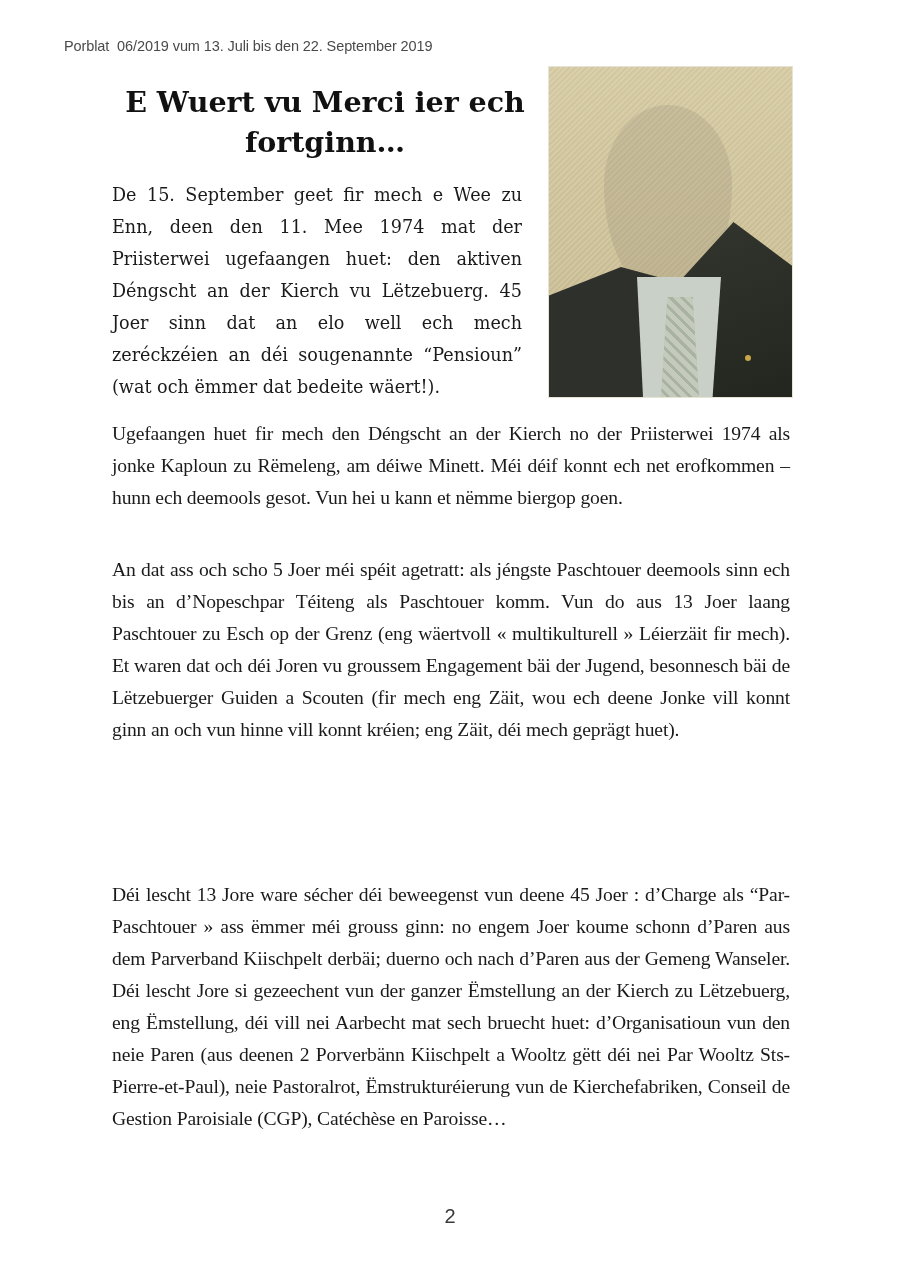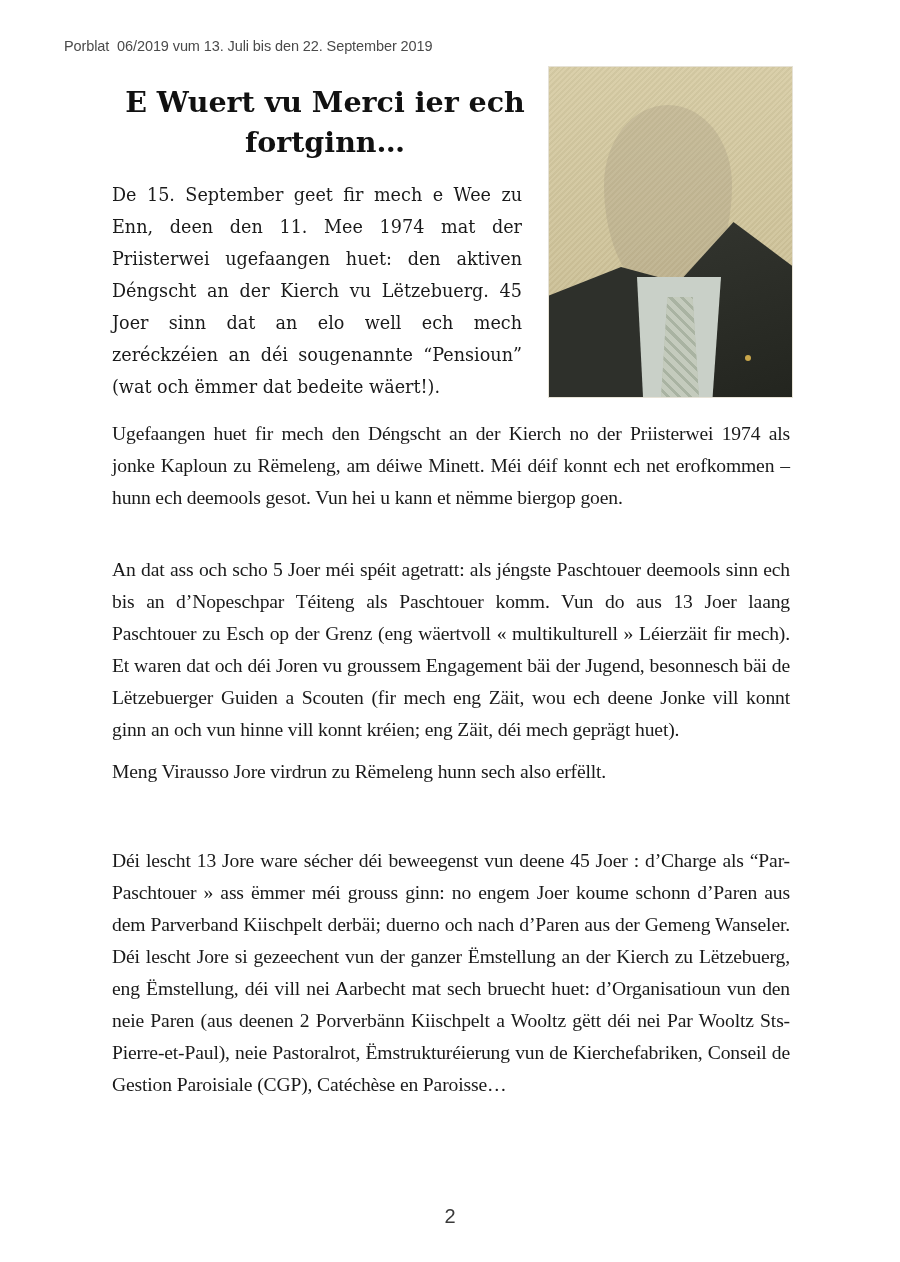--- a/index.html
+++ b/index.html
@@ -99,21 +99,21 @@
     .body-text.wide {
       left: 112px;
       width: 678px;
       font-family: "Liberation Serif", serif;
       font-size: 19.6px;
       letter-spacing: -0.15px;
     }
     .p2 { top: 418px; }
     .p3 { top: 554px; }
     .p4 { top: 756px; }
-    .p5 { top: 845px; }
+    .p5 { top: 879px; }
     .line { display: block; }
     .page-number {
       position: absolute;
       left: 0;
       width: 900px;
       top: 1205px;
       text-align: center;
       font-family: "Liberation Sans", sans-serif;
       font-size: 20px;
       color: #3a3a3a;
@@ -135,18 +135,17 @@
   <div class="shape pin"></div>
 </div>
 
 <p class="body-text narrow">De 15. September geet fir mech e Wee zu Enn, deen den 11. Mee 1974 mat der Priisterwei ugefaangen huet: den aktiven Déngscht an der Kierch vu Lëtzebuerg. 45 Joer sinn dat an elo well ech mech zeréckzéien an déi sougenannte “Pensioun” (wat och ëmmer dat bedeite wäert!).</p>
 
 <p class="body-text wide p2">Ugefaangen huet fir mech den Déngscht an der Kierch no der Priisterwei 1974 als jonke Kaploun zu Rëmeleng, am déiwe Minett. Méi déif konnt ech net erofkommen – hunn ech deemools gesot. Vun hei u kann et nëmme biergop goen.</p>
 
 <p class="body-text wide p3">An dat ass och scho 5 Joer méi spéit agetratt: als jéngste Paschtouer deemools sinn ech bis an d’Nopeschpar Téiteng als Paschtouer komm. Vun do aus 13 Joer laang Paschtouer zu Esch op der Grenz (eng wäertvoll « multikulturell » Léierzäit fir mech). Et waren dat och déi Joren vu groussem Engagement bäi der Jugend, besonnesch bäi de Lëtzebuerger Guiden a Scouten (fir mech eng Zäit, wou ech deene Jonke vill konnt ginn an och vun hinne vill konnt kréien; eng Zäit, déi mech geprägt huet).</p>
 
 <div class="body-text wide p4">
-  <span class="line" style="text-align:left">Meng Virausso Jore virdrun zu  Rëmeleng hunn sech also erfëllt.</span>
 </div>
 
 <p class="body-text wide p5">Déi lescht 13 Jore ware sécher déi beweegenst vun deene 45 Joer : d’Charge als “Par-Paschtouer » ass ëmmer méi grouss ginn: no engem Joer koume schonn d’Paren aus dem Parverband  Kiischpelt derbäi; duerno och nach d’Paren aus der Gemeng Wanseler. Déi lescht Jore si gezeechent vun der ganzer Ëmstellung an der Kierch zu Lëtzebuerg, eng Ëmstellung, déi vill nei Aarbecht mat sech bruecht huet: d’Organisatioun vun den neie Paren (aus deenen 2 Porverbänn Kiischpelt a Wooltz gëtt déi nei Par Wooltz Sts-Pierre-et-Paul), neie Pastoralrot, Ëmstrukturéierung vun de Kierchefabriken, Conseil de Gestion Paroisiale (CGP), Catéchèse en Paroisse…</p>
 
 <div class="page-number">2</div>
 
 </body></html>

